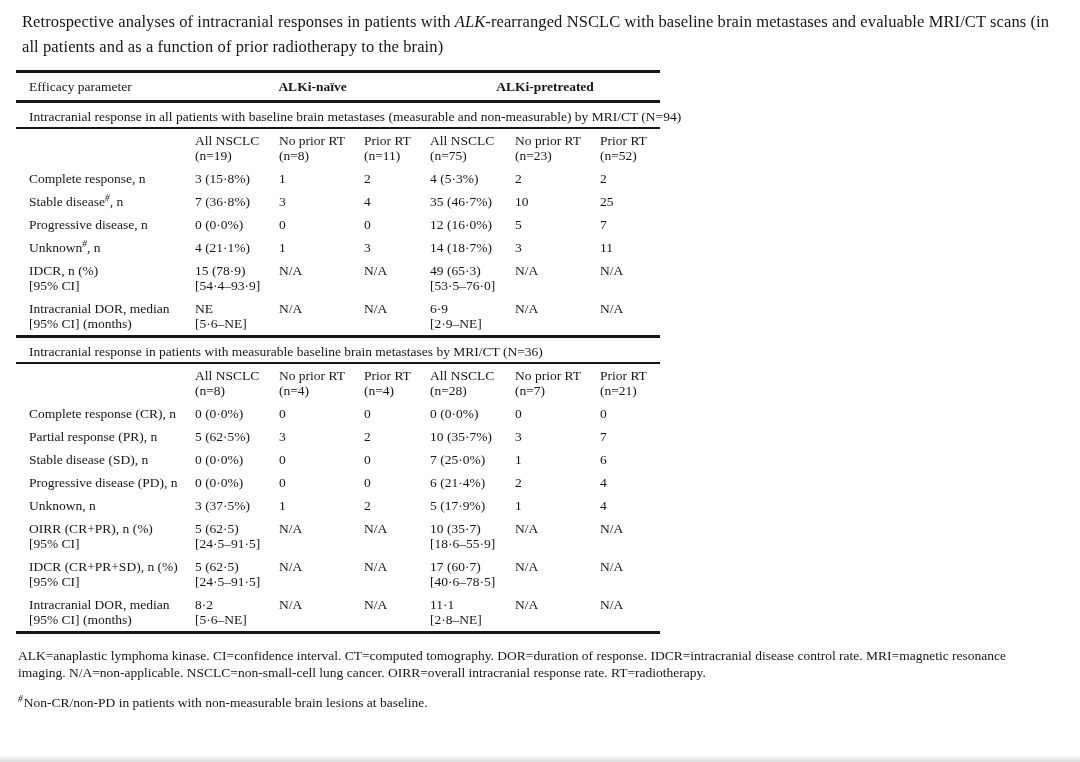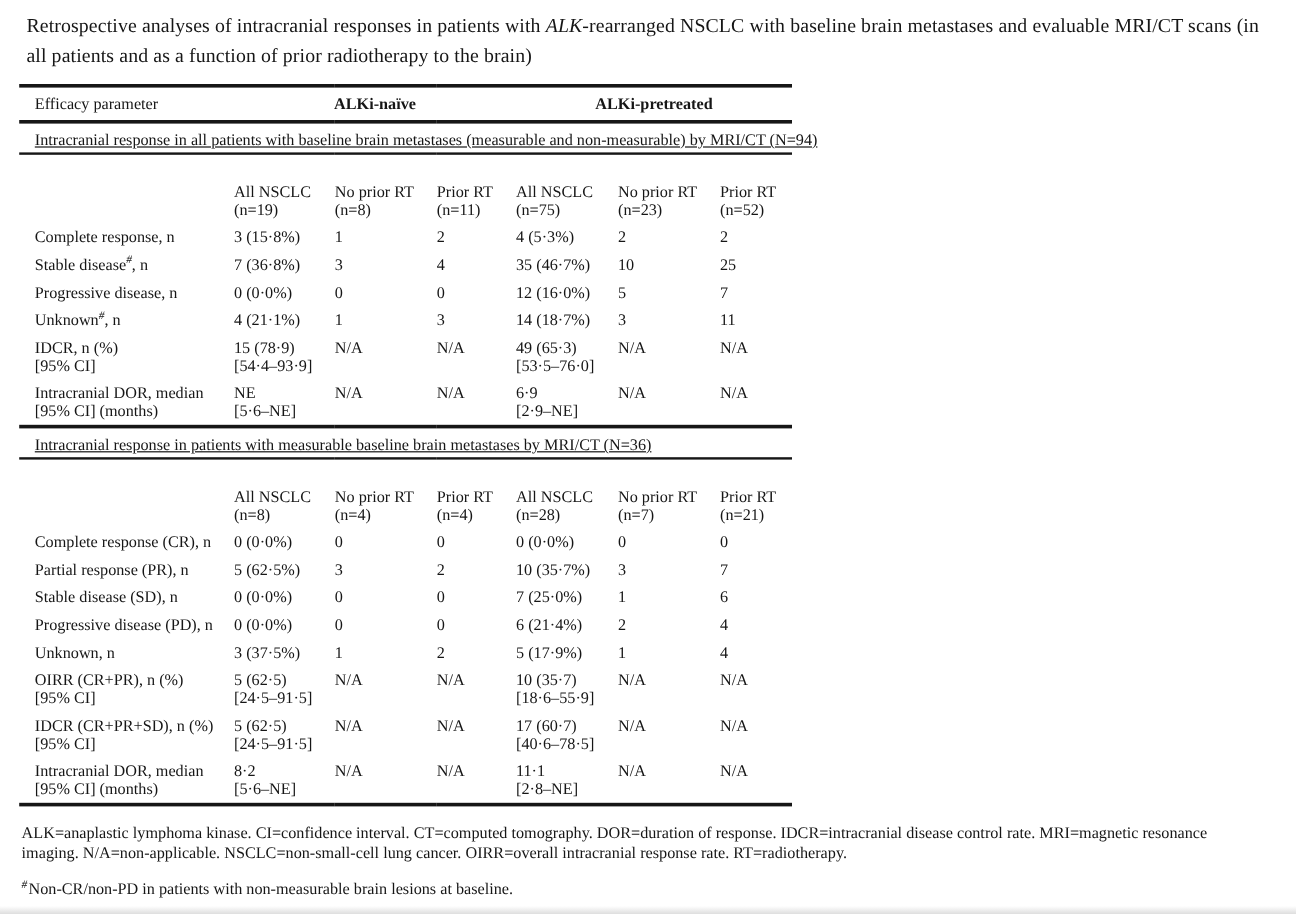--- a/index.html
+++ b/index.html
@@ -42,24 +42,23 @@
     font-size: 13.5px;
   }
   th.group { text-align: center; font-weight: bold; padding: 6px 0; font-size: 13.5px; }
 
   tbody { border-bottom: 3px solid #161616; }
 
   td.sec-head {
     padding: 6px 0 3px 13px;
     border-bottom: 2px solid #161616;
     white-space: nowrap;
-    text-decoration: underline;
   }
   tr.col-head-row td {
-    padding: 23px 2px 4px 0;
+    padding: 4px 2px 4px 0;
     vertical-align: top;
     white-space: pre-line;
   }
   tr.col-head-row td.c-label { padding-left: 13px; }
 
   tr.data-row td {
     padding: 4px 2px 4px 0;
     vertical-align: top;
     white-space: pre-line;
   }

